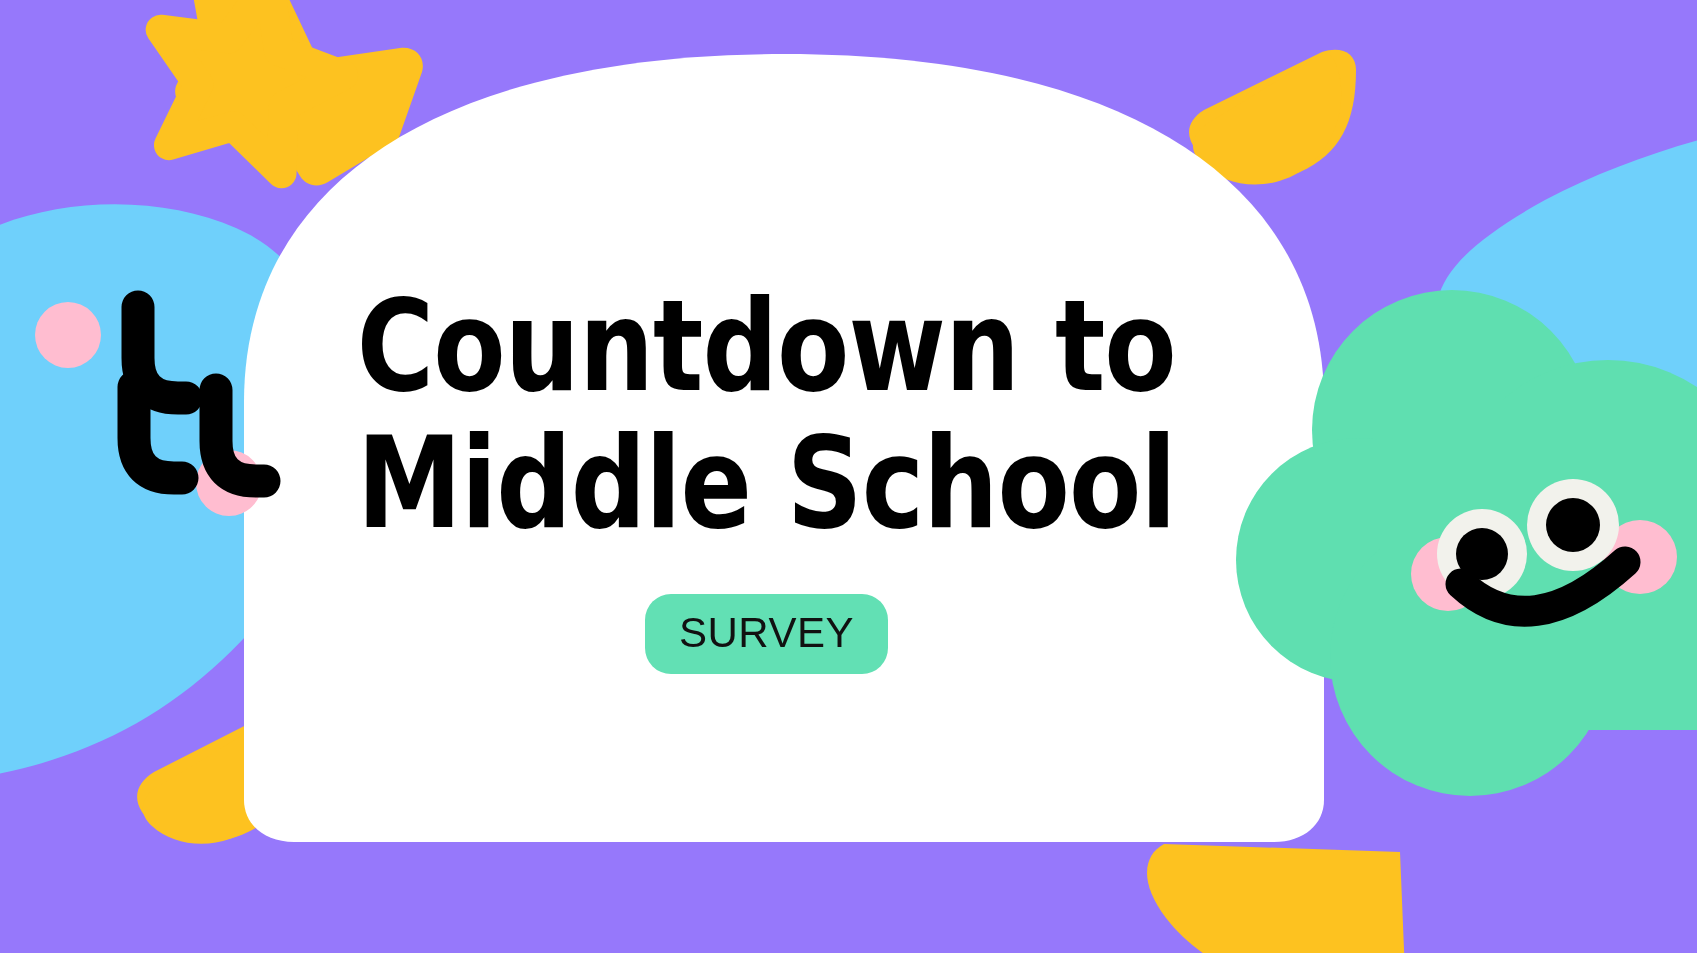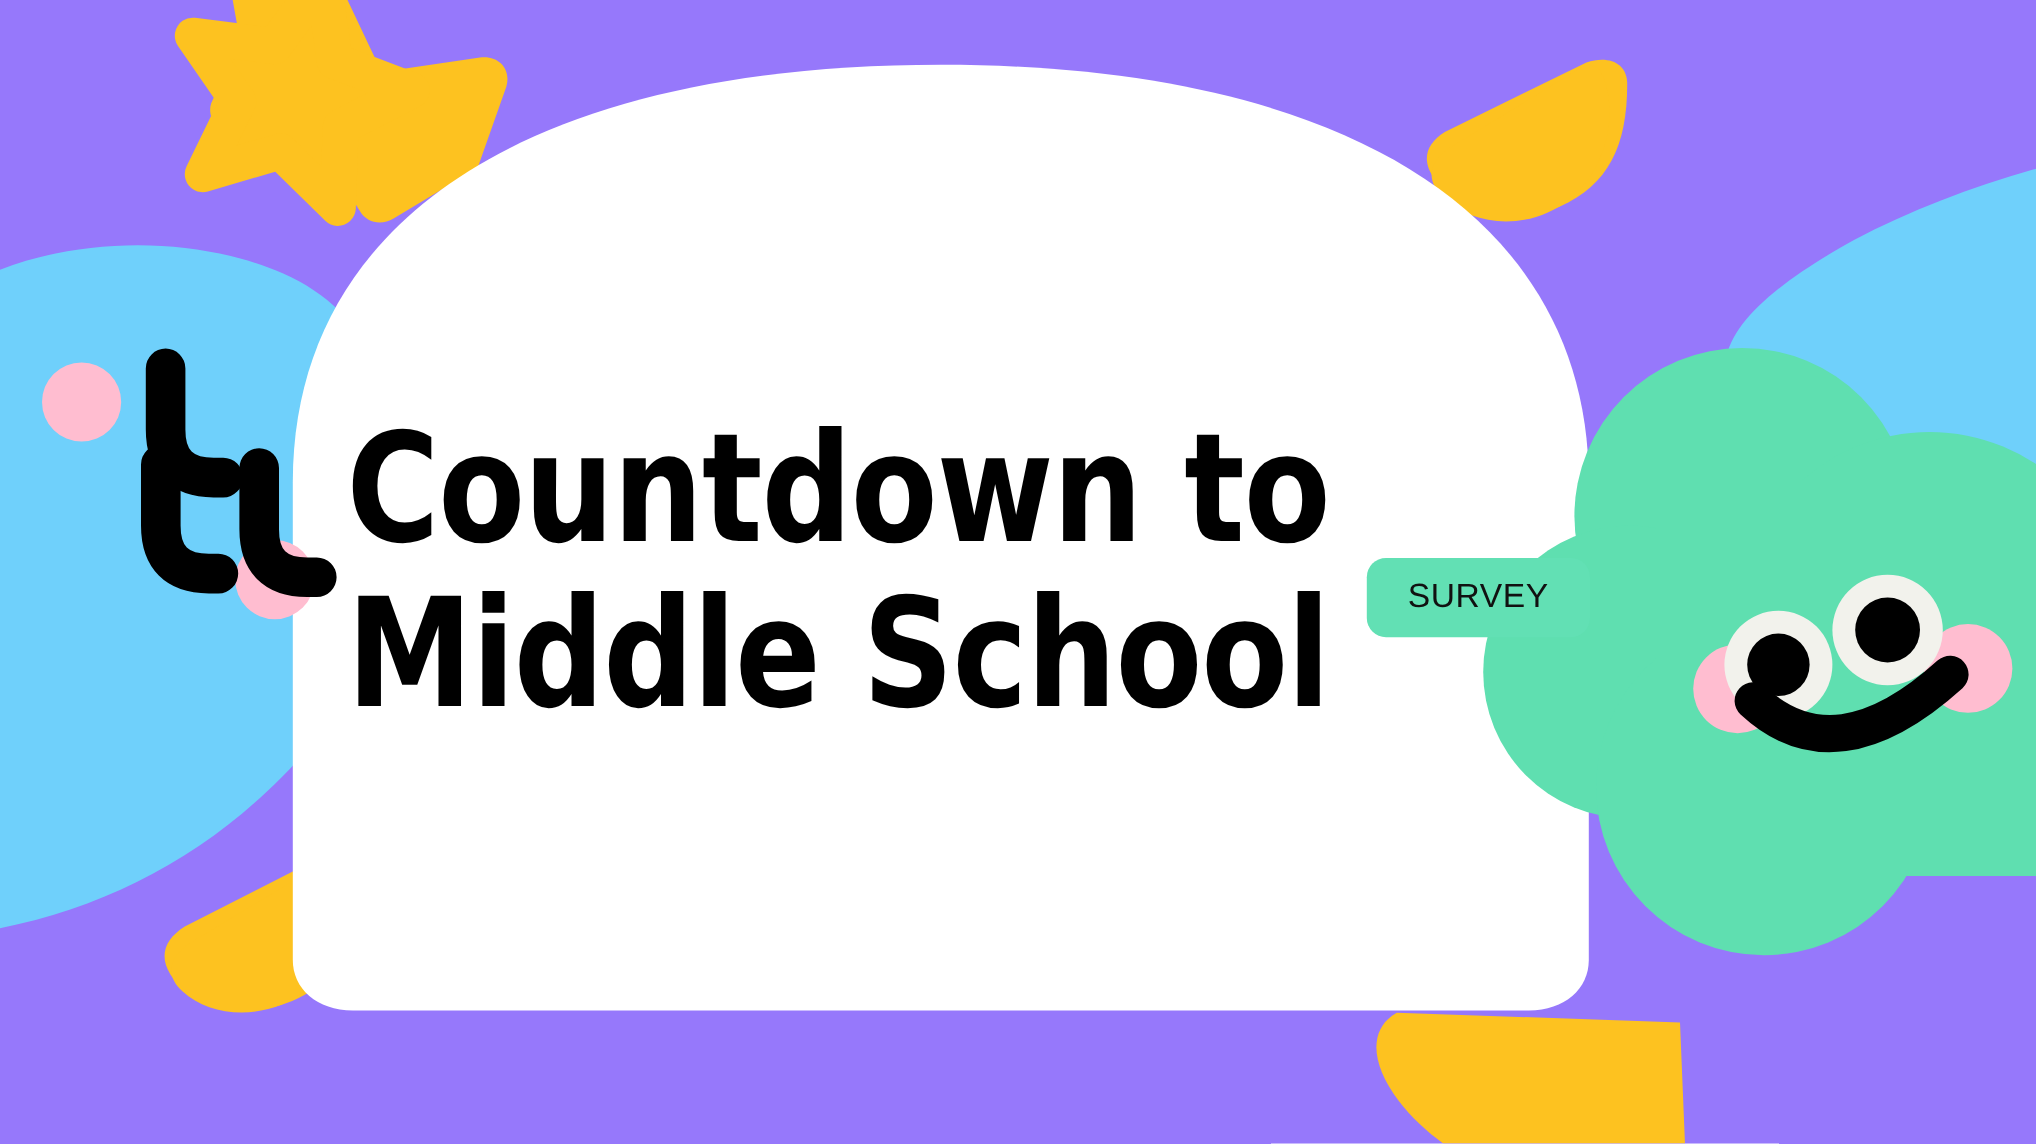--- a/index.html
+++ b/index.html
@@ -25,26 +25,26 @@
     left: 0;
     top: 0;
     width: 1697px;
     height: 953px;
     display: block;
   }
 
   
   .text-stack {
     position: absolute;
-    left: 249px;
+    left: 224px;
     top: 0;
     width: 1085px;
     height: 953px;
     display: flex;
-    flex-direction: row;
+    flex-direction: column;
     align-items: center;
     justify-content: center;
     pointer-events: none;
   }
 
   .headline {
     margin: 0;
     padding: 0;
     text-align: center;
     color: #000000;
@@ -64,24 +64,24 @@
   .cta-wrap {
     margin-top: 42px;
     pointer-events: auto;
   }
 
   .cta-button {
     display: inline-block;
     background: #62E0B4;
     color: #111111;
     border: none;
-    border-radius: 16px;
+    border-radius: 26px;
     padding: 18px 34px 20px 34px;
     font-family: "Liberation Sans", sans-serif;
-    font-size: 28px;
+    font-size: 42px;
     font-weight: 400;
     letter-spacing: 0.5px;
     line-height: 1;
     cursor: pointer;
   }
 </style>
 </head>
 <body>
 
 <div id="poster">

